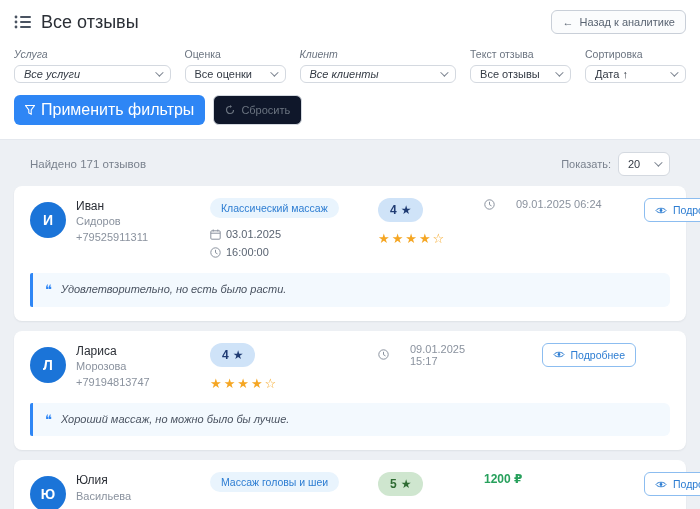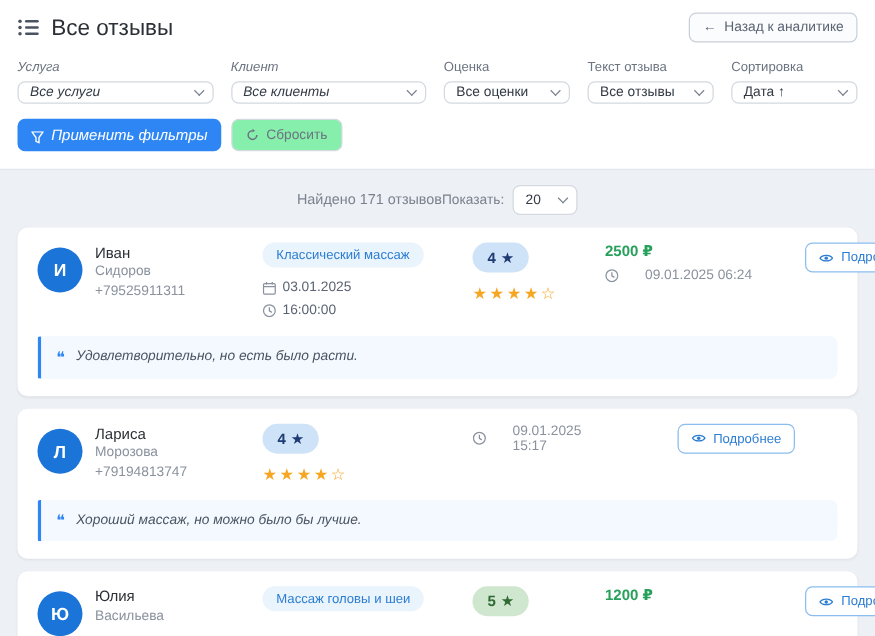--- a/index.html
+++ b/index.html
@@ -30,31 +30,31 @@
     display:flex; align-items:center; justify-content:space-between;
     border:1px solid #d4d9e0; border-radius:6px; background:#fff;
     height:18px; padding:0 9px; font-size:11px; color:#333a44; cursor:pointer;
   }
   .chevron {
     width:6px; height:6px; border-right:1.5px solid #7a828e; border-bottom:1.5px solid #7a828e;
     transform:rotate(45deg) translateY(-2px); flex-shrink:0; margin-left:6px;
   }
   .filter-buttons { display:flex; gap:8px; }
   .apply-btn {
-    display:inline-flex; align-items:flex-end; gap:6px;
+    display:inline-flex; align-items:center; gap:6px;
     background:#2e86f5; color:#fff; border:none; border-radius:6px;
-    padding:6px 11px; font-size:12px; cursor:pointer; font-family:inherit;font-style:italic;
+    padding:6px 11px; font-size:16px; cursor:pointer; font-family:inherit;
   }
   .reset-btn {
     display:inline-flex; align-items:center; gap:6px;
-    background:#86efac; color:#6b7480; border:1px solid #d4d9e0; border-radius:6px;
+    background:#0f172a; color:#6b7480; border:1px solid #d4d9e0; border-radius:6px;
     padding:6px 11px; font-size:11px; cursor:pointer; font-family:inherit;
   }
   
-  .results-bar { display:flex; justify-content:center; align-items:center; padding:12px 30px 10px; }
+  .results-bar { display:flex; justify-content:space-between; align-items:center; padding:12px 30px 10px; }
   .found-text { font-size:11.5px; color:#7a828e; }
   .show-wrap { display:flex; align-items:center; gap:7px; }
   .show-label { font-size:11px; color:#7a828e; }
   .page-size-box { width:52px; height:24px; }
   
   .card {
     background:#fff; border-radius:8px; margin:0 14px 10px;
     padding:12px 16px 14px; box-shadow:0 1px 2px rgba(30,40,60,.07);
   }
   .card-main {
@@ -125,31 +125,31 @@
   </div>
 
   <div class="filters-row">
     <div class="filter-field wide">
       <span class="filter-label">Услуга</span>
       <div class="select-box">
         <span>Все услуги</span>
         <span class="chevron"></span>
       </div>
     </div>
+    <div class="filter-field narrow">
+      <span class="filter-label">Оценка</span>
+      <div class="select-box">
+        <span>Все оценки</span>
+        <span class="chevron"></span>
+      </div>
+    </div>
     <div class="filter-field wide">
       <span class="filter-label">Клиент</span>
       <div class="select-box">
         <span>Все клиенты</span>
-        <span class="chevron"></span>
-      </div>
-    </div>
-    <div class="filter-field narrow">
-      <span class="filter-label">Оценка</span>
-      <div class="select-box">
-        <span>Все оценки</span>
         <span class="chevron"></span>
       </div>
     </div>
     <div class="filter-field narrow">
       <span class="filter-label">Текст отзыва</span>
       <div class="select-box">
         <span>Все отзывы</span>
         <span class="chevron"></span>
       </div>
     </div>
@@ -228,21 +228,20 @@
       </div>
     </div>
     <div>
       <span class="rating-badge blue">
         <span>4</span>
         <span class="badge-star">★</span>
       </span>
       <div class="stars-row">★★★★☆</div>
     </div>
     <div>
-      <div class="price-text">2500 ₽</div>
       <div class="price-date">
         <span class="ic">
           <svg width="11" height="11" viewBox="0 0 11 11">
               <circle cx="5.5" cy="5.5" r="4.7" fill="none" stroke="#8a929e" stroke-width="1"></circle>
               <path d="M5.5 2.8 v2.9 l2 1.2" fill="none" stroke="#8a929e" stroke-width="1"></path>
             </svg>
         </span>
         <span>09.01.2025 06:24</span>
       </div>
     </div>

